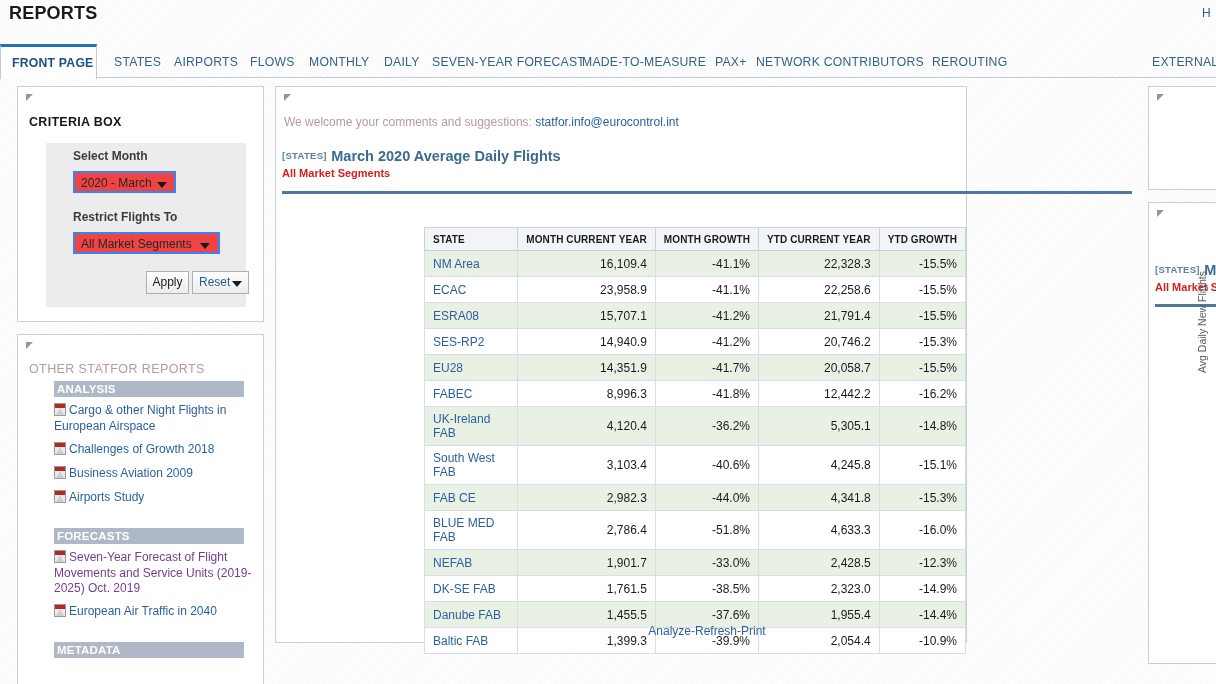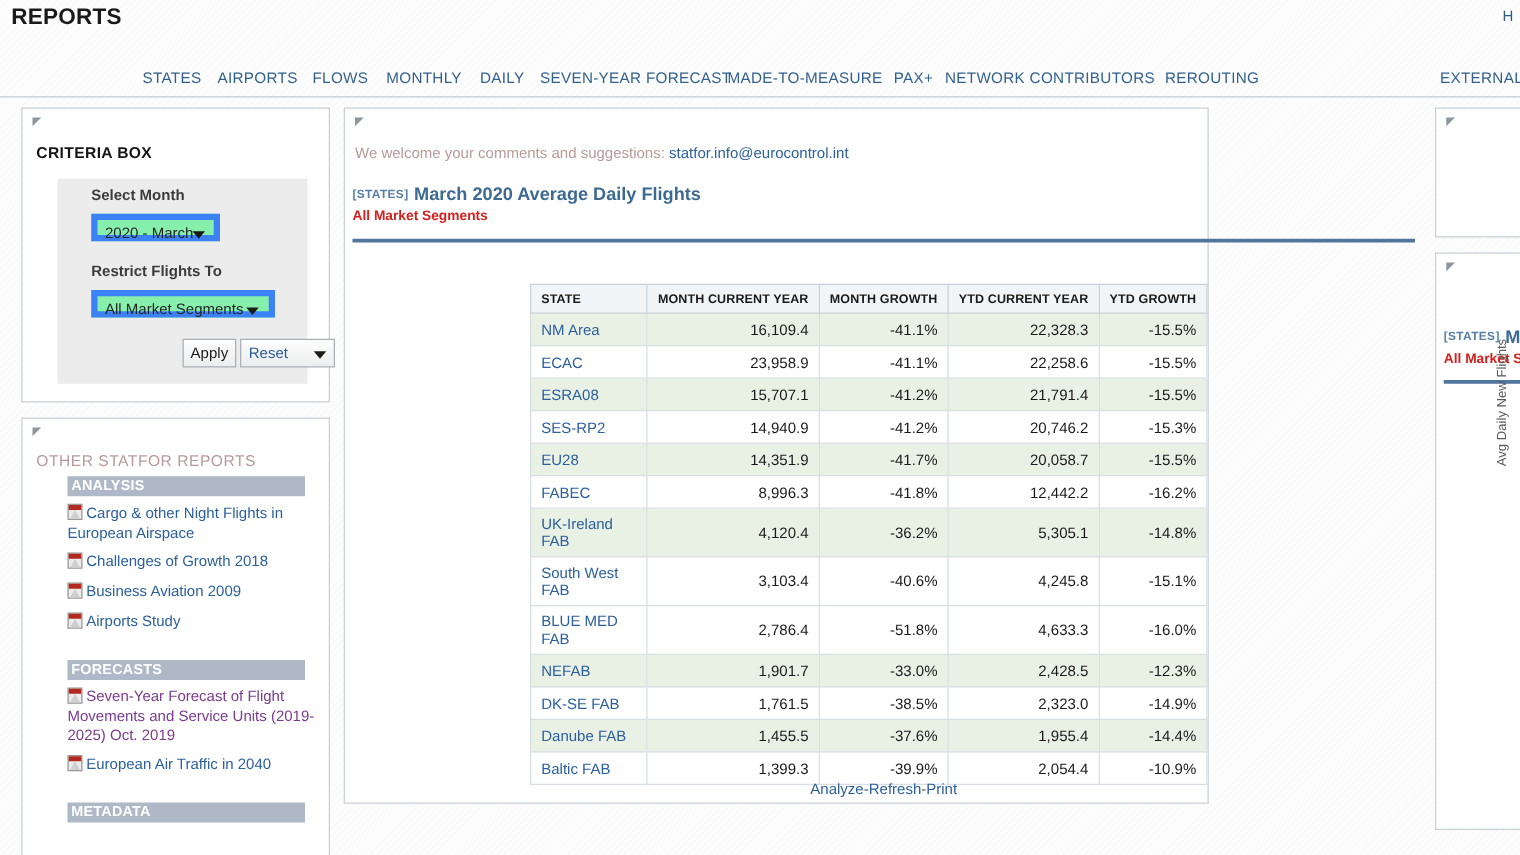--- a/index.html
+++ b/index.html
@@ -78,21 +78,21 @@
     letter-spacing: 0.3px;
   }
   #criteria-inner {
     position: absolute; left: 28px; top: 56px; width: 200px; height: 164px;
     background: #ececec;
   }
   .field-label {
     position: absolute; font-size: 12px; font-weight: bold; color: #3c3c3c;
   }
   .select-box {
-    position: absolute; background: #86efac; border: 5px solid #3b82f6;
+    position: absolute; background: #ef4444; border: 2px solid #3b82f6;
     font-size: 12px; color: #262626;
     cursor: pointer;
   }
   .select-box .sel-text {
     position: absolute; left: 6px; top: 3px;
     white-space: nowrap;
   }
   .caret {
     position: absolute; right: 8px; top: 9px;
     width: 0; height: 0;
@@ -104,21 +104,21 @@
   #sel-month .caret { right: 7px; }
   #sel-segments { left: 27px; top: 89px; width: 147px; height: 22px; }
   #btn-apply {
     position: absolute; left: 100px; top: 128px; width: 43px; height: 23px;
     background: linear-gradient(#fdfdfd,#eceded);
     border: 1px solid #a9b0b6;
     font-size: 12px; font-weight: normal; color: #1a1a1a;
     text-align: center; line-height: 21px; cursor: pointer;
   }
   #btn-reset {
-    position: absolute; left: 146px; top: 128px; width: 76px; height: 23px;
+    position: absolute; left: 146px; top: 128px; width: 57px; height: 23px;
     background: linear-gradient(#fdfdfd,#eceded);
     border: 1px solid #a9b0b6;
     font-size: 12px; color: #2a5d96;
     cursor: pointer;
   }
   #btn-reset .rtxt { position: absolute; left: 6px; top: 3px; }
   #btn-reset .caret { right: 6px; top: 9px; border-top-color: #1a1a1a; }
 
   #reports-panel { left: 17px; top: 334px; width: 247px; height: 360px; }
   #reports-title {
@@ -247,20 +247,21 @@
 </style>
 </head>
 <body>
 
 <div id="app-header">
   <div id="app-title">REPORTS</div>
   <div id="header-right-link">H</div>
 </div>
 
 <div id="tabbar">
+    <div class="tab active" style="left: 0px; width: 97px;">FRONT PAGE</div>
     <div class="tab" style="left: 103px; width: 60px;">STATES</div>
     <div class="tab" style="left: 163px; width: 76px;">AIRPORTS</div>
     <div class="tab" style="left: 239px; width: 59px;">FLOWS</div>
     <div class="tab" style="left: 298px; width: 75px;">MONTHLY</div>
     <div class="tab" style="left: 373px; width: 48px;">DAILY</div>
     <div class="tab" style="left: 571px; width: 133px;">MADE-TO-MEASURE</div>
     <div class="tab" style="left: 421px; width: 150px;">SEVEN-YEAR FORECAST</div>
     <div class="tab" style="left: 704px; width: 41px;">PAX+</div>
     <div class="tab" style="left: 745px; width: 176px;">NETWORK CONTRIBUTORS</div>
     <div class="tab" style="left: 921px; width: 79px;">REROUTING</div>
@@ -380,20 +381,27 @@
           <td class="num">5,305.1</td>
           <td class="num">-14.8%</td>
         </tr>
         <tr class="even">
           <td class="state">South West FAB</td>
           <td class="num">3,103.4</td>
           <td class="num">-40.6%</td>
           <td class="num">4,245.8</td>
           <td class="num">-15.1%</td>
         </tr>
+        <tr class="odd">
+          <td class="state">FAB CE</td>
+          <td class="num">2,982.3</td>
+          <td class="num">-44.0%</td>
+          <td class="num">4,341.8</td>
+          <td class="num">-15.3%</td>
+        </tr>
         <tr class="even">
           <td class="state">BLUE MED FAB</td>
           <td class="num">2,786.4</td>
           <td class="num">-51.8%</td>
           <td class="num">4,633.3</td>
           <td class="num">-16.0%</td>
         </tr>
         <tr class="odd">
           <td class="state">NEFAB</td>
           <td class="num">1,901.7</td>

